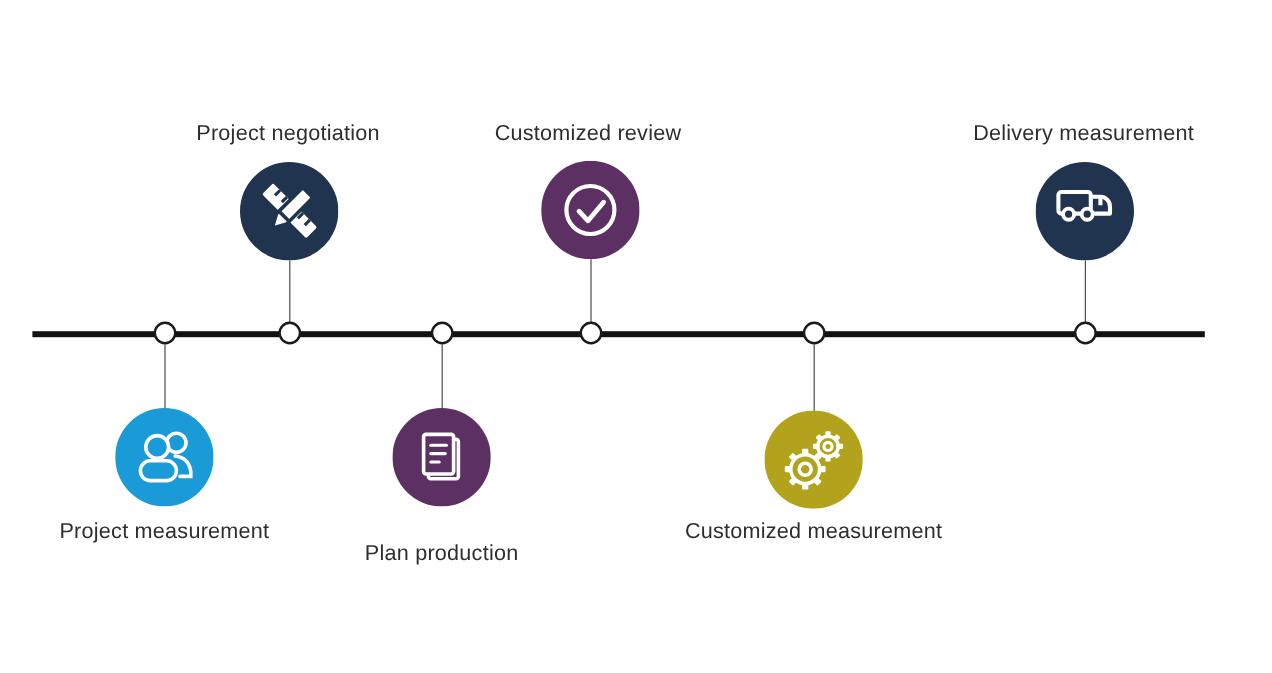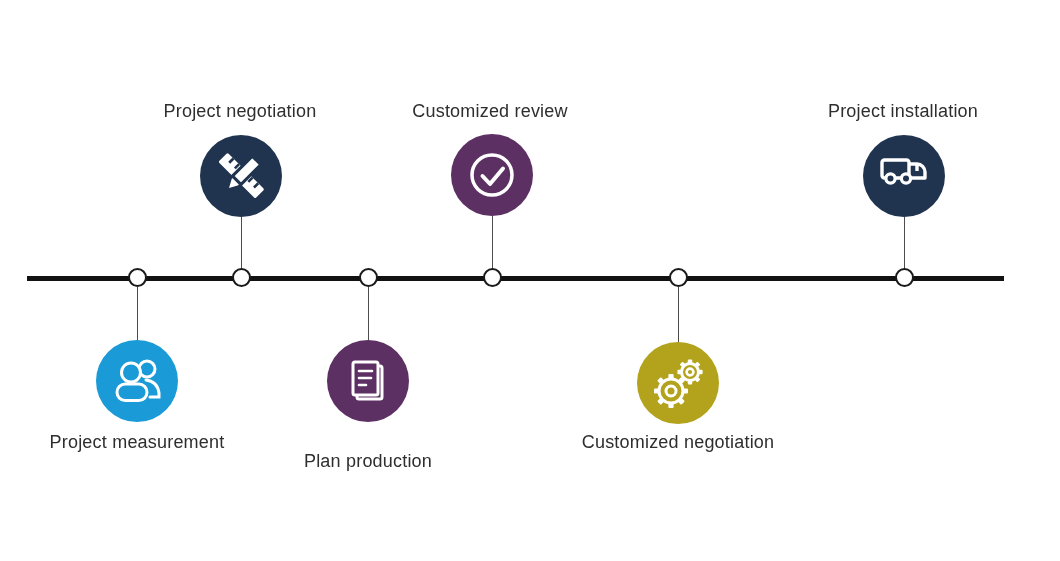--- a/index.html
+++ b/index.html
@@ -109,32 +109,32 @@
           <rect x="-2.6" y="-17" width="5.2" height="6" rx="1" transform="rotate(135)"></rect>
           <rect x="-2.6" y="-17" width="5.2" height="6" rx="1" transform="rotate(180)"></rect>
           <rect x="-2.6" y="-17" width="5.2" height="6" rx="1" transform="rotate(225)"></rect>
           <rect x="-2.6" y="-17" width="5.2" height="6" rx="1" transform="rotate(270)"></rect>
           <rect x="-2.6" y="-17" width="5.2" height="6" rx="1" transform="rotate(315)"></rect>
         </g>
         <circle r="12" stroke="#fff" stroke-width="3" fill="#b3a31c"></circle>
         <circle r="5" stroke="#fff" stroke-width="3" fill="#b3a31c"></circle>
       </g>
     </svg>
-    <div class="step-label" style="left:678px;top:432px">Customized negotiation</div>
+    <div class="step-label" style="left:678px;top:432px">Customized measurement</div>
   </div>
 
   <div>
     <div class="node" style="left:895px;top:268px"></div>
     <div class="connector" style="left:904px;top:217px;height:52px"></div>
     <svg class="badge" style="left:863px;top:135px" width="82" height="82" viewBox="0 0 82 82">
       <circle cx="41" cy="41" r="41" fill="#203450"></circle>
       <g fill="none" stroke="#fff" stroke-width="3.4" stroke-linejoin="round">
         <rect x="19" y="25" width="27" height="18" rx="2.5"></rect>
         <path d="M46 29 h8 a8 8 0 0 1 8 8 v6 h-16"></path>
         <line x1="54" y1="29" x2="54" y2="36"></line>
       </g>
       <circle cx="27.5" cy="43.5" r="4.6" stroke="#fff" stroke-width="3.2" fill="#203450"></circle>
       <circle cx="43" cy="43.5" r="4.6" stroke="#fff" stroke-width="3.2" fill="#203450"></circle>
     </svg>
-    <div class="step-label" style="left:903px;top:101px">Project installation</div>
+    <div class="step-label" style="left:903px;top:101px">Delivery measurement</div>
   </div>
 
 </div>
 
 </body></html>

